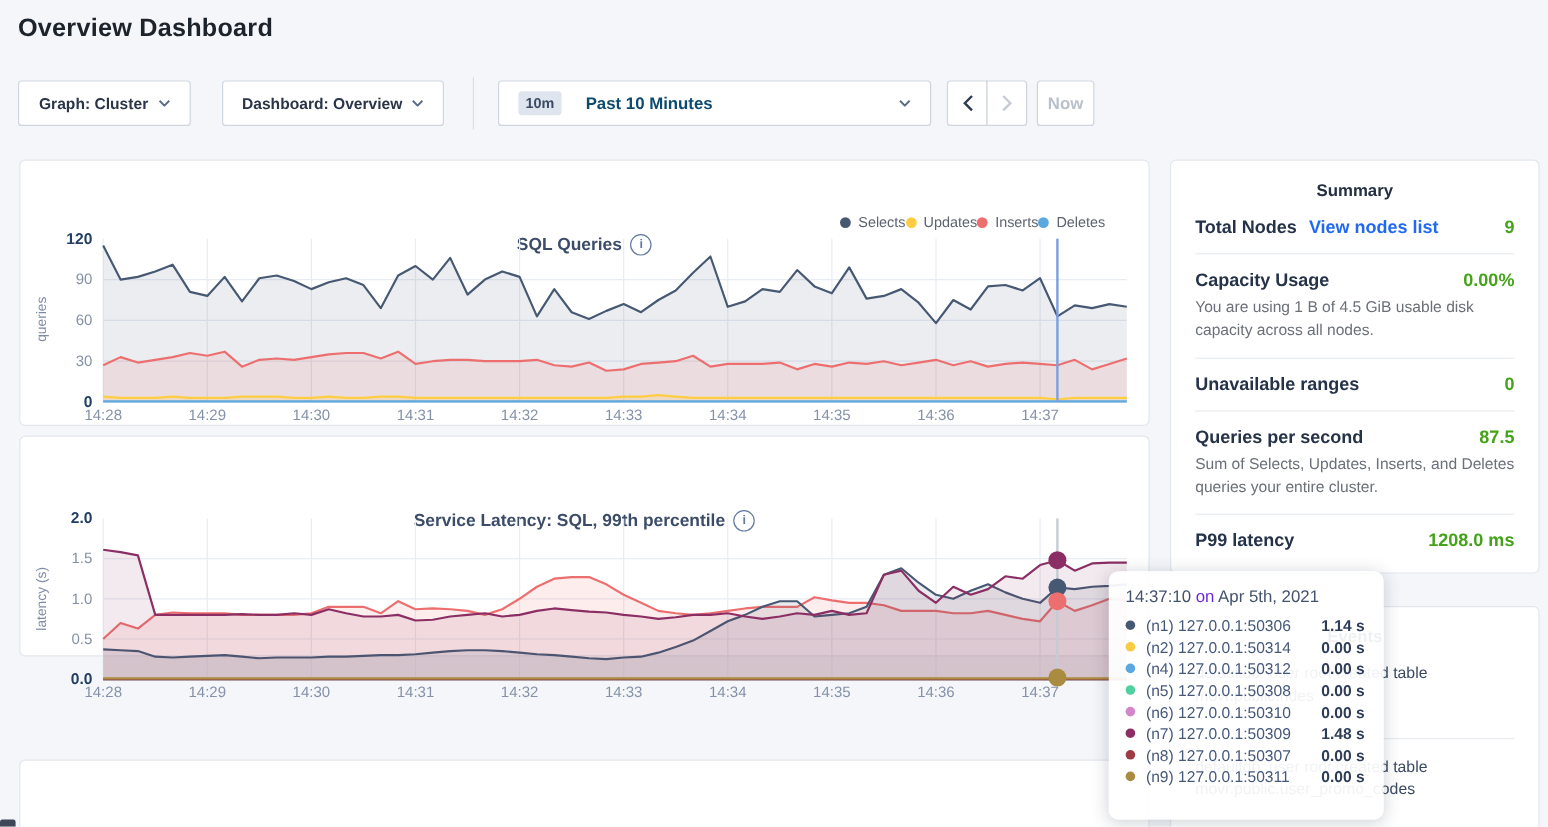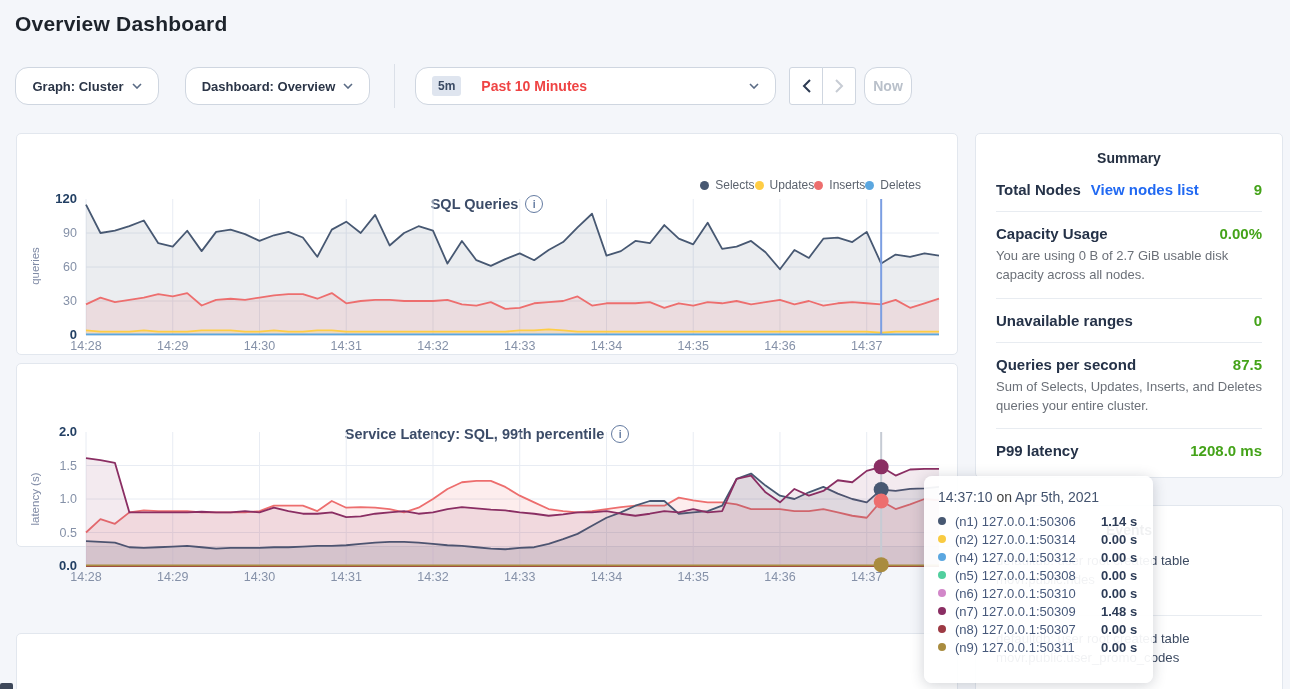--- a/index.html
+++ b/index.html
@@ -1,28 +1,28 @@
 <!DOCTYPE html>
 <html><head>
 <meta charset="utf-8">
 <style>
   html,body{margin:0;padding:0;}
   body{width:1290px;height:689px;overflow:hidden;background:#f4f6fa;
        font-family:"Liberation Sans","DejaVu Sans",sans-serif;color:#242a35;position:relative;}
   .page{position:absolute;inset:0;text-decoration:underline;}
   h1{position:absolute;left:15px;top:12px;margin:0;font-size:21px;font-weight:600;color:#1d232b;letter-spacing:.2px;}
   
-  .tbtn{position:absolute;top:67px;height:38px;background:#fff;border:1px solid #cfd6e0;border-radius:13px;
+  .tbtn{position:absolute;top:67px;height:38px;background:#fff;border:1px solid #cfd6e0;border-radius:3px;
         display:flex;align-items:center;justify-content:center;gap:8px;font-family:inherit;
         font-size:13px;font-weight:700;color:#2b3547;cursor:pointer;box-sizing:border-box;}
   .chev{width:10px;height:6px;}
   .vdiv{position:absolute;left:394px;top:64px;width:1px;height:44px;background:#dbe0e8;}
   .timepicker{justify-content:flex-start;padding:0 16px;}
   .badge{background:#dfe5ef;color:#3a4a63;font-size:12px;font-weight:700;border-radius:3px;padding:3px 6px;margin-right:12px;}
-  .tlabel{font-size:14px;font-weight:700;color:#ef4444;}
+  .tlabel{font-size:14px;font-weight:700;color:#0c4a6e;}
   .timepicker .chev{margin-left:auto;}
   .arrowbtn{position:absolute;top:67px;height:38px;width:34px;background:#fff;border:1px solid #cfd6e0;
             display:flex;align-items:center;justify-content:center;cursor:pointer;box-sizing:border-box;}
   #prev-btn{left:789px;border-radius:3px 0 0 3px;}
   #next-btn{left:822px;border-radius:0 3px 3px 0;}
   #now-btn{left:864px;width:48px;color:#b9c0ca;font-size:14px;cursor:default;}
   
   .card{position:absolute;background:#fff;border:1px solid #e2e7ee;border-radius:5px;box-sizing:border-box;}
   #sql-card{left:16px;top:133px;width:942px;height:222px;}
   #latency-card{left:16px;top:363px;width:942px;height:184px;}
@@ -51,21 +51,21 @@
   .sdivider{border-bottom:1px solid #e8ecf1;margin-top:13px;}
   
   #events-items{padding:0 20px;}
   .event-item{padding:13px 0 26px;font-size:13.2px;color:#3c4a61;line-height:1.45;cursor:pointer;}
   .edivider{border-bottom:1px solid #e8ecf1;}
   
   .tooltip{position:absolute;left:924px;top:476px;width:229px;height:207px;z-index:10;
            background:rgba(255,255,255,0.93);border-radius:8px;box-shadow:0 2px 14px rgba(40,50,70,0.22);
            box-sizing:border-box;padding:13px 14px 10px;}
   .thead{font-size:14px;color:#43536e;margin-bottom:7px;}
-  .thead .prep{color:#404040;margin-top:28px;}
+  .thead .prep{color:#6d28d9;margin-top:28px;}
   .trow{display:flex;align-items:center;height:18px;font-size:13px;}
   .tdot{width:8px;height:8px;border-radius:50%;margin-right:9px;flex:none;}
   .tname{color:#46587a;width:146px;flex:none;}
   .tval{color:#2d3c57;font-weight:700;}
   .corner-sliver{position:absolute;left:0;top:683px;width:13px;height:6px;background:#3d4759;border-radius:2px 2px 0 0;}
 </style>
 </head>
 <body>
 
 <div class="page">
@@ -80,21 +80,21 @@
         </svg>
     </button>
     <button class="tbtn" style="left:185px;width:185px;">
       <span>Dashboard: Overview</span>
       <svg class="chev" viewBox="0 0 10 6">
           <path d="M1 1 L5 5 L9 1" fill="none" stroke="#5a6b85" stroke-width="1.6"></path>
         </svg>
     </button>
     <div class="vdiv"></div>
     <button class="tbtn timepicker" style="left:415px;width:361px;">
-      <span class="badge">5m</span>
+      <span class="badge">10m</span>
       <span class="tlabel">Past 10 Minutes</span>
       <svg class="chev" viewBox="0 0 10 6">
           <path d="M1 1 L5 5 L9 1" fill="none" stroke="#5a6b85" stroke-width="1.6"></path>
         </svg>
     </button>
     <button class="arrowbtn" id="prev-btn">
       <svg width="9" height="14" viewBox="0 0 9 14">
           <path d="M8 1 L2 7 L8 13" fill="none" stroke="#2c3a52" stroke-width="2"></path>
         </svg>
     </button>
@@ -241,21 +241,21 @@
         <div class="srow">
           <span class="slabel">Total Nodes</span>
           <a class="slink" style="color:#2169f2">View nodes list</a>
           <span class="sval" style="color:#44a319">9</span>
         </div>
         <div class="sdivider"></div>
         <div class="srow">
           <span class="slabel">Capacity Usage</span>
           <span class="sval" style="color:#44a319">0.00%</span>
         </div>
-        <div class="sdesc">You are using 0 B of 2.7 GiB usable disk capacity across all nodes.</div>
+        <div class="sdesc">You are using 1 B of 4.5 GiB usable disk capacity across all nodes.</div>
         <div class="sdivider"></div>
         <div class="srow">
           <span class="slabel">Unavailable ranges</span>
           <span class="sval" style="color:#44a319">0</span>
         </div>
         <div class="sdivider"></div>
         <div class="srow">
           <span class="slabel">Queries per second</span>
           <span class="sval" style="color:#44a319">87.5</span>
         </div>

